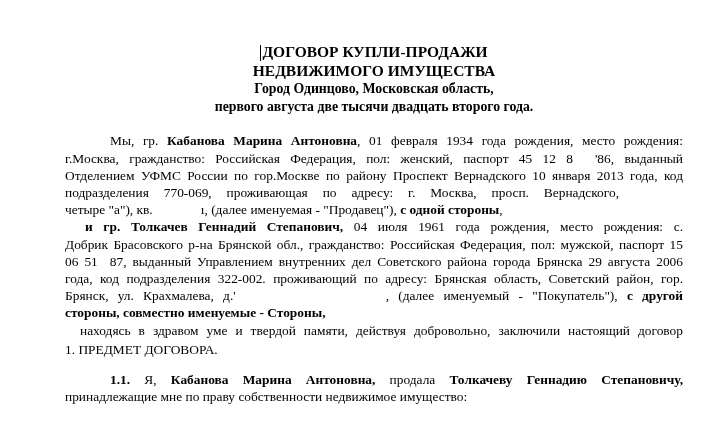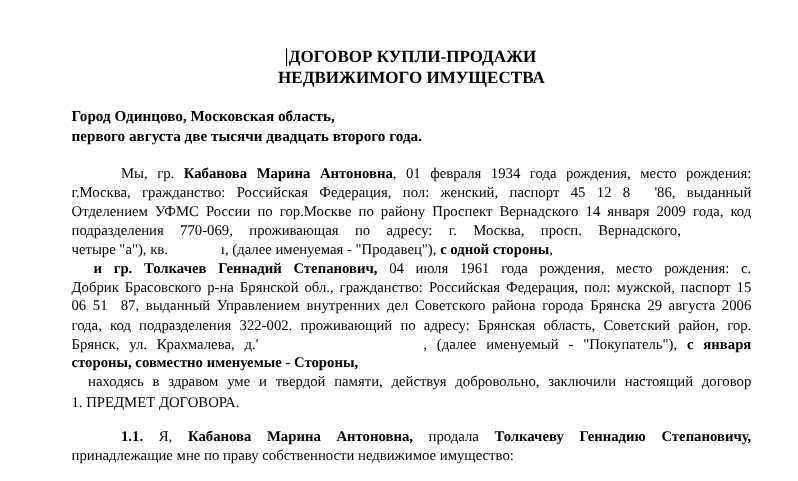--- a/index.html
+++ b/index.html
@@ -21,21 +21,21 @@
     line-height:19px;
   }
   .caret{
     display:inline-block;
     width:1px;height:16px;
     background:#000;
     vertical-align:middle;
     margin-right:1px;
   }
   .dates{
-    margin-top:17px;
+    text-align:center;
     font-weight:bold;
     line-height:17.5px;
     font-size:13.8px;
   }
   .bodyblock{line-height:17.2px;}
   #body1{margin-top:17px;}
   #body2{margin-top:13px;}
   .line{white-space:nowrap;}
   .line.stretch{text-align:justify;text-align-last:justify;}
   .b{font-weight:bold;font-family:Liberation Serif, serif;}
@@ -57,28 +57,28 @@
   </div>
 
   <div class="dates">
     <div>Город Одинцово, Московская область,</div>
     <div>первого августа две тысячи двадцать второго года.</div>
   </div>
 
   <div id="body1" class="bodyblock">
       <div class="line stretch" style="text-indent: 45px;"><span>Мы, гр. </span><span class="b">Кабанова Марина Антоновна</span><span>, 01 февраля 1934 года рождения, место рождения:</span></div>
       <div class="line stretch"><span>г.Москва, гражданство: Российская Федерация, пол: женский, паспорт 45 12 8</span><span class="gap" style="width: 22px;"></span><span>'86, выданный</span></div>
-      <div class="line stretch"><span>Отделением УФМС России по гор.Москве по району Проспект Вернадского 14 января 2009 года, код</span></div>
+      <div class="line stretch"><span>Отделением УФМС России по гор.Москве по району Проспект Вернадского 10 января 2013 года, код</span></div>
       <div class="line stretch"><span>подразделения 770-069, проживающая по адресу: г. Москва, просп. Вернадского,</span><span class="gap" style="width: 64px;"></span></div>
       <div class="line"><span>четыре "а"), кв.</span><span class="gap" style="width: 48px;"></span><span>ı, (далее именуемая - "Продавец"), </span><span class="b">с одной стороны</span><span>,</span></div>
       <div class="line stretch" style="text-indent: 20px;"><span class="b">и гр. Толкачев Геннадий Степанович,</span><span> 04 июля 1961 года рождения, место рождения: с.</span></div>
       <div class="line stretch"><span>Добрик Брасовского р-на Брянской обл., гражданство: Российская Федерация, пол: мужской, паспорт 15</span></div>
       <div class="line stretch"><span>06 51</span><span class="gap" style="width: 12px;"></span><span>87, выданный Управлением внутренних дел Советского района города Брянска 29 августа 2006</span></div>
       <div class="line stretch"><span>года, код подразделения 322-002. проживающий по адресу: Брянская область, Советский район, гор.</span></div>
-      <div class="line stretch"><span>Брянск, ул. Крахмалева, д.'</span><span class="gap" style="width: 150px;"></span><span>, (далее именуемый - "Покупатель"), </span><span class="b">с января</span></div>
+      <div class="line stretch"><span>Брянск, ул. Крахмалева, д.'</span><span class="gap" style="width: 150px;"></span><span>, (далее именуемый - "Покупатель"), </span><span class="b">с другой</span></div>
       <div class="line"><span class="b">стороны, совместно именуемые - Стороны,</span></div>
       <div class="line stretch" style="text-indent: 15px;"><span>находясь в здравом уме и твердой памяти, действуя добровольно, заключили настоящий договор</span></div>
     </div>
 
   <div class="heading">1. ПРЕДМЕТ ДОГОВОРА.</div>
 
   <div id="body2" class="bodyblock">
       <div class="line stretch" style="text-indent: 45px;"><span class="b">1.1.</span><span> Я, </span><span class="b">Кабанова Марина Антоновна,</span><span> продала </span><span class="b">Толкачеву Геннадию Степановичу,</span></div>
       <div class="line"><span>принадлежащие мне по праву собственности недвижимое имущество:</span></div>
     </div>

